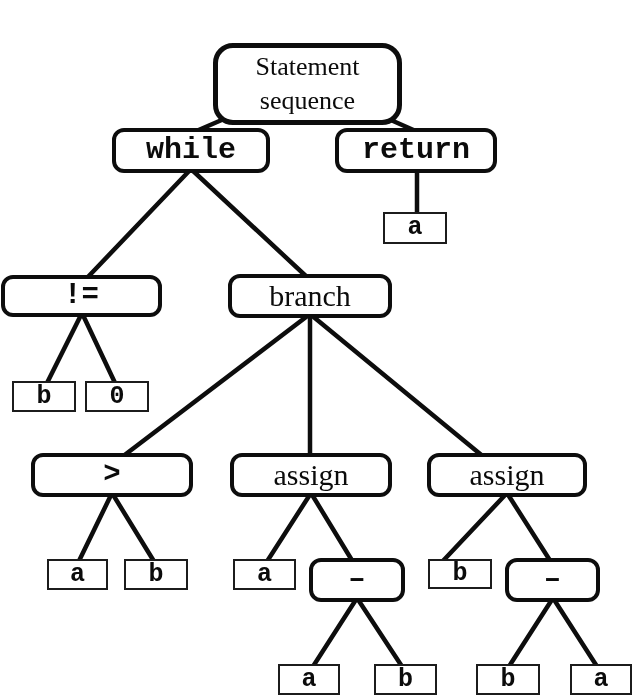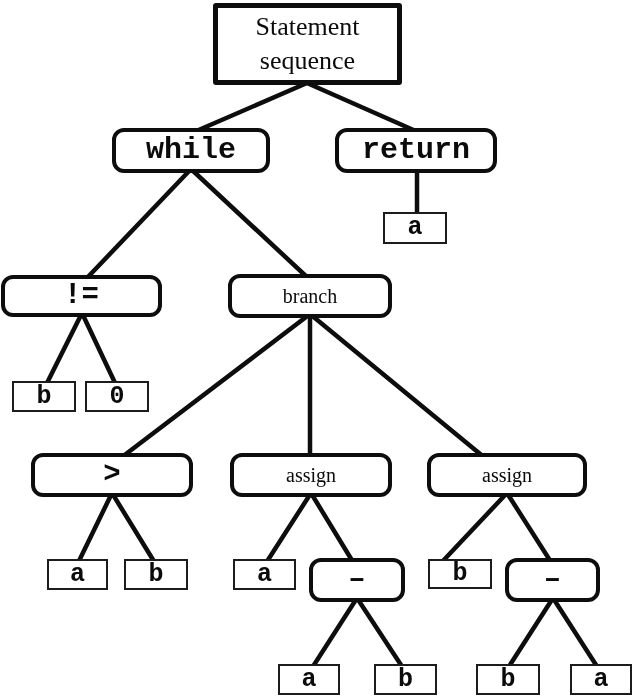--- a/index.html
+++ b/index.html
@@ -26,38 +26,39 @@
     text-align: center;
     line-height: 1.25;
     white-space: pre-line;
   }
   .rounded {
     border: 4px solid #0d0d0d;
     border-radius: 12px;
   }
   .root {
     border-width: 5px;
-    border-radius: 3px;
+    border-radius: 20px;
     line-height: 1.32;
+    margin-top: 40px;
   }
   .leaf {
     border: 2px solid #1c1c1c;
   }
   .mono {
     font-family: "Liberation Mono", "DejaVu Sans Mono", monospace;
     font-weight: bold;
   }
   .serif {
     font-family: "Liberation Serif", "DejaVu Serif", serif;
     font-weight: normal;
   }
   .fs-root { font-size: 26px; }
   .fs-keyword { font-size: 30px; }
   .fs-op { font-size: 29px; }
-  .fs-serif { font-size: 20px; }
+  .fs-serif { font-size: 30px; }
   .fs-leaf { font-size: 25px; }
 </style>
 </head>
 <body>
 
 <div id="stage">
 
   <svg id="edge-layer" viewBox="0 0 634 697" xmlns="http://www.w3.org/2000/svg">
     <g stroke="#0d0d0d" stroke-width="4.5" stroke-linecap="round">
       <line x1="307" y1="83" x2="194" y2="132"></line>

